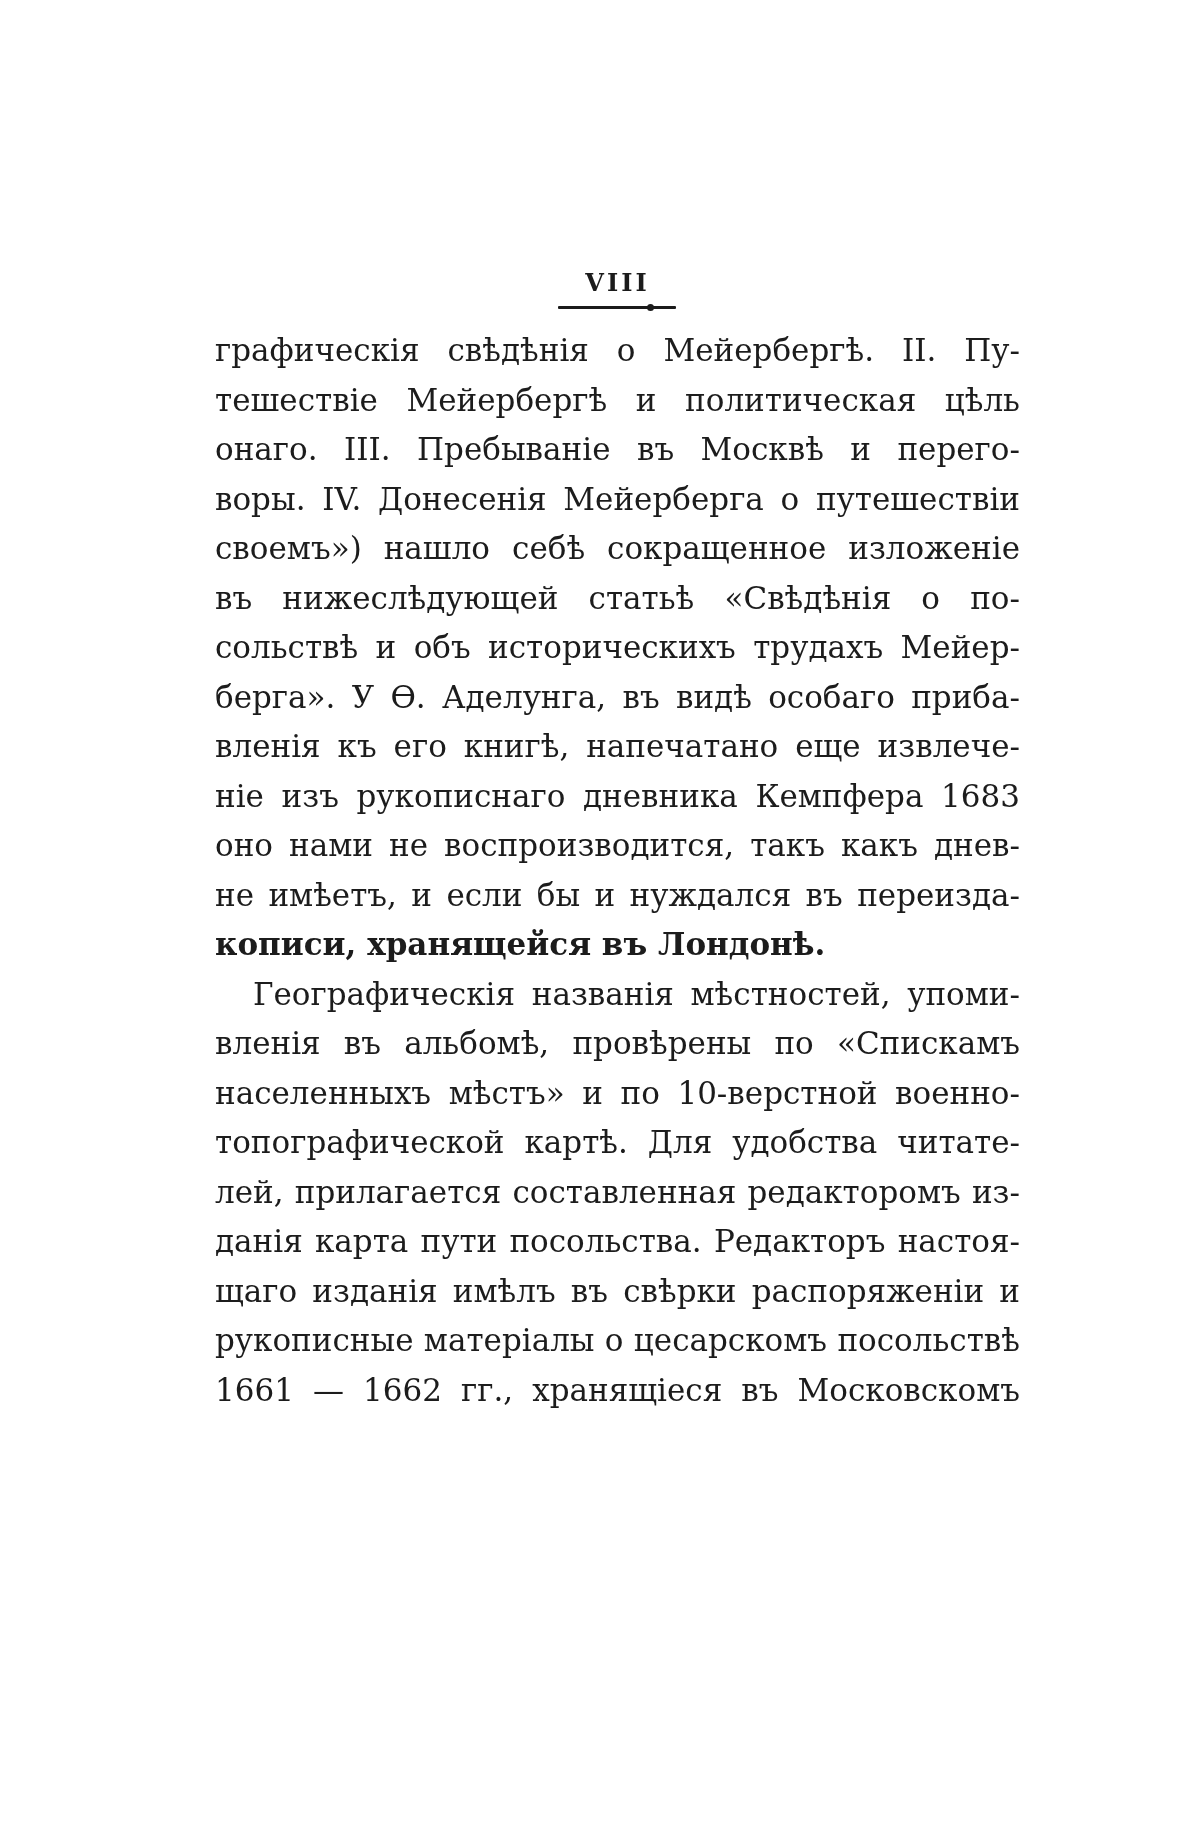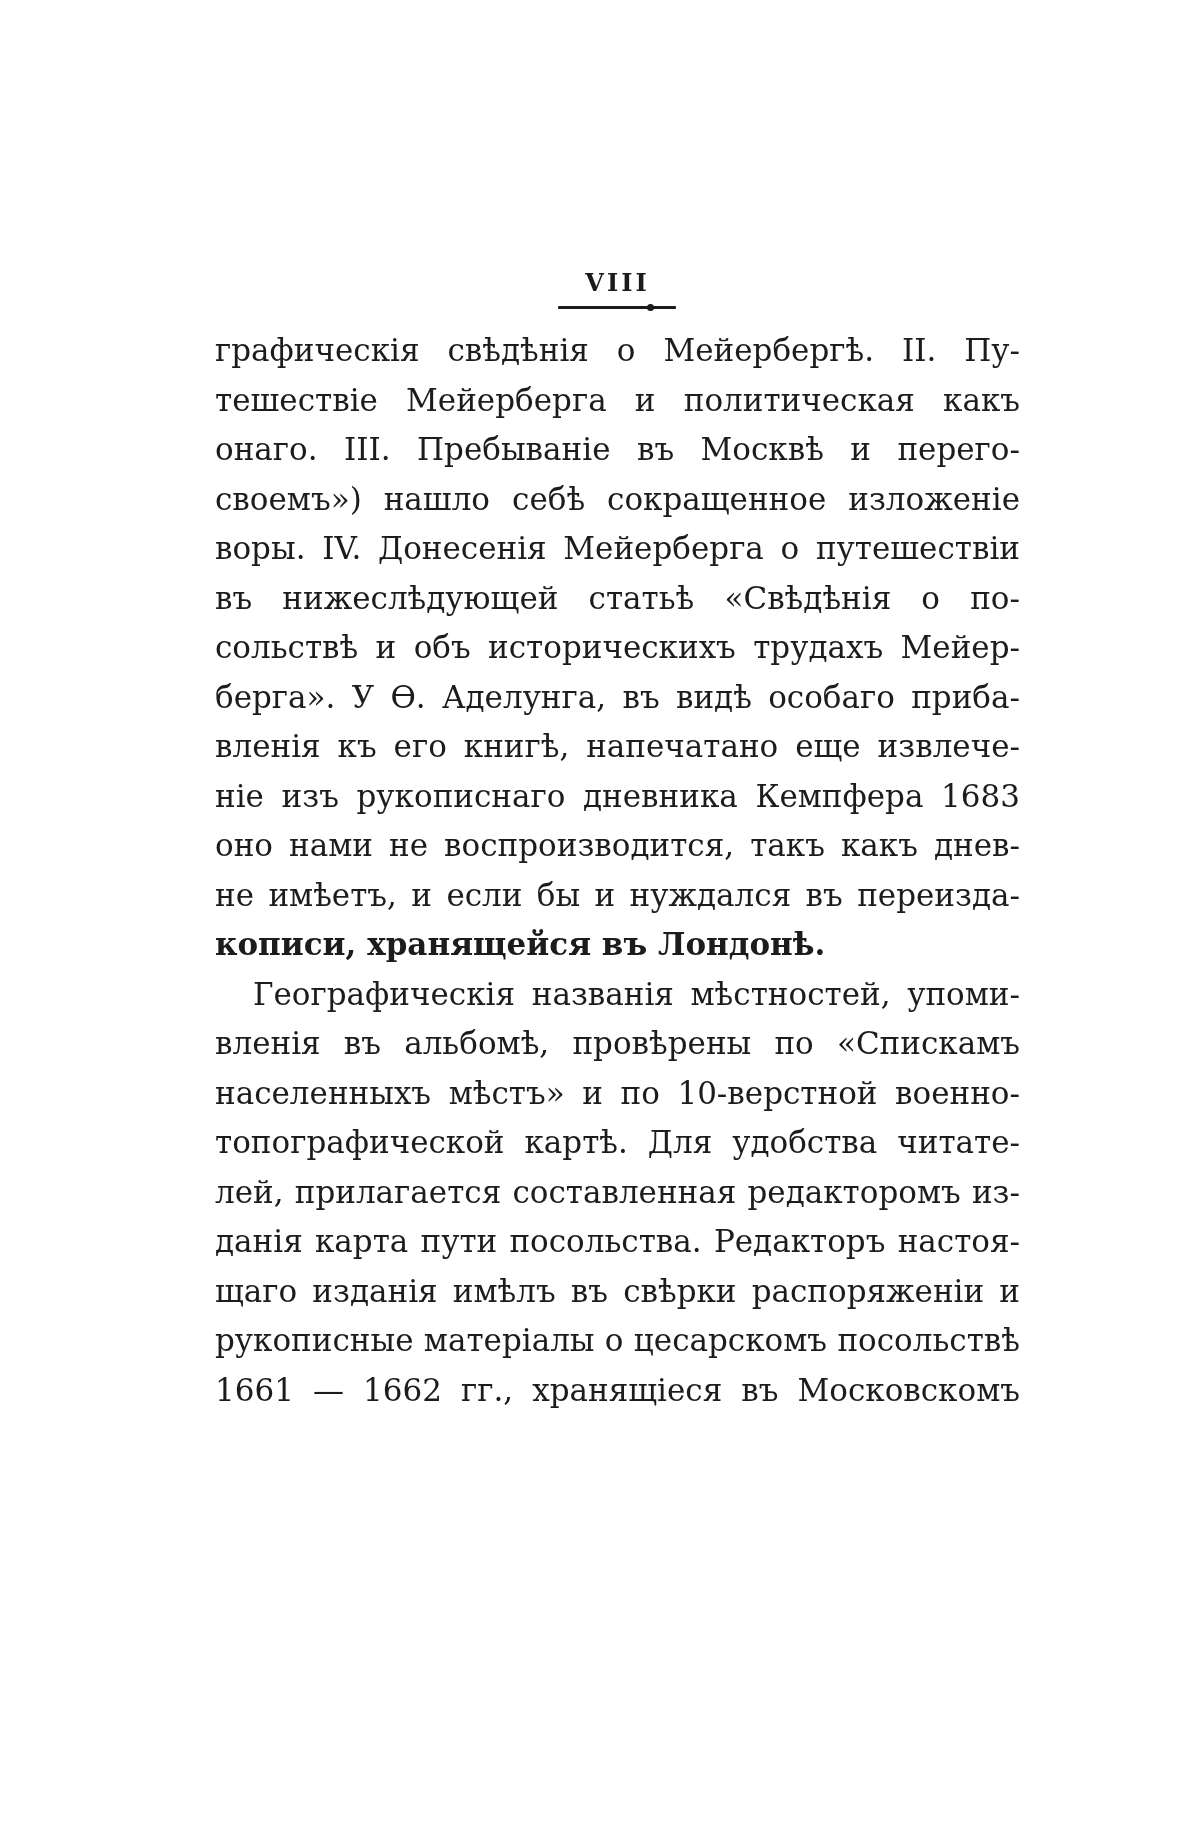--- a/index.html
+++ b/index.html
@@ -83,24 +83,24 @@
 <div class="page">
 
   <div class="running-head">VIII</div>
 
   <div class="head-rule">
     <span class="rule-tip"></span>
   </div>
 
   <div class="text-block" style="color: rgb(28, 28, 28);">
       <div class="text-line">графическія свѣдѣнія о Мейербергѣ. II. Пу-</div>
-      <div class="text-line">тешествіе Мейерберга и политическая какъ</div>
+      <div class="text-line">тешествіе Мейербергѣ и политическая цѣль</div>
       <div class="text-line">онаго. III. Пребываніе въ Москвѣ и перего-</div>
+      <div class="text-line">воры. IV. Донесенія Мейерберга о путешествіи</div>
       <div class="text-line">своемъ») нашло себѣ сокращенное изложеніе</div>
-      <div class="text-line">воры. IV. Донесенія Мейерберга о путешествіи</div>
       <div class="text-line">въ нижеслѣдующей статьѣ «Свѣдѣнія о по-</div>
       <div class="text-line">сольствѣ и объ историческихъ трудахъ Мейер-</div>
       <div class="text-line">берга». У Ѳ. Аделунга, въ видѣ особаго приба-</div>
       <div class="text-line">вленія къ его книгѣ, напечатано еще извлече-</div>
       <div class="text-line">ніе изъ рукописнаго дневника Кемпфера 1683 г.;</div>
       <div class="text-line">оно нами не воспроизводится, такъ какъ днев-</div>
       <div class="text-line">не имѣетъ, и если бы и нуждался въ переизда-</div>
       <div class="text-line no-justify">кописи, хранящейся въ Лондонѣ.</div>
       <div class="text-line indented">Географическія названія мѣстностей, упоми-</div>
       <div class="text-line">вленія въ альбомѣ, провѣрены по «Спискамъ</div>

